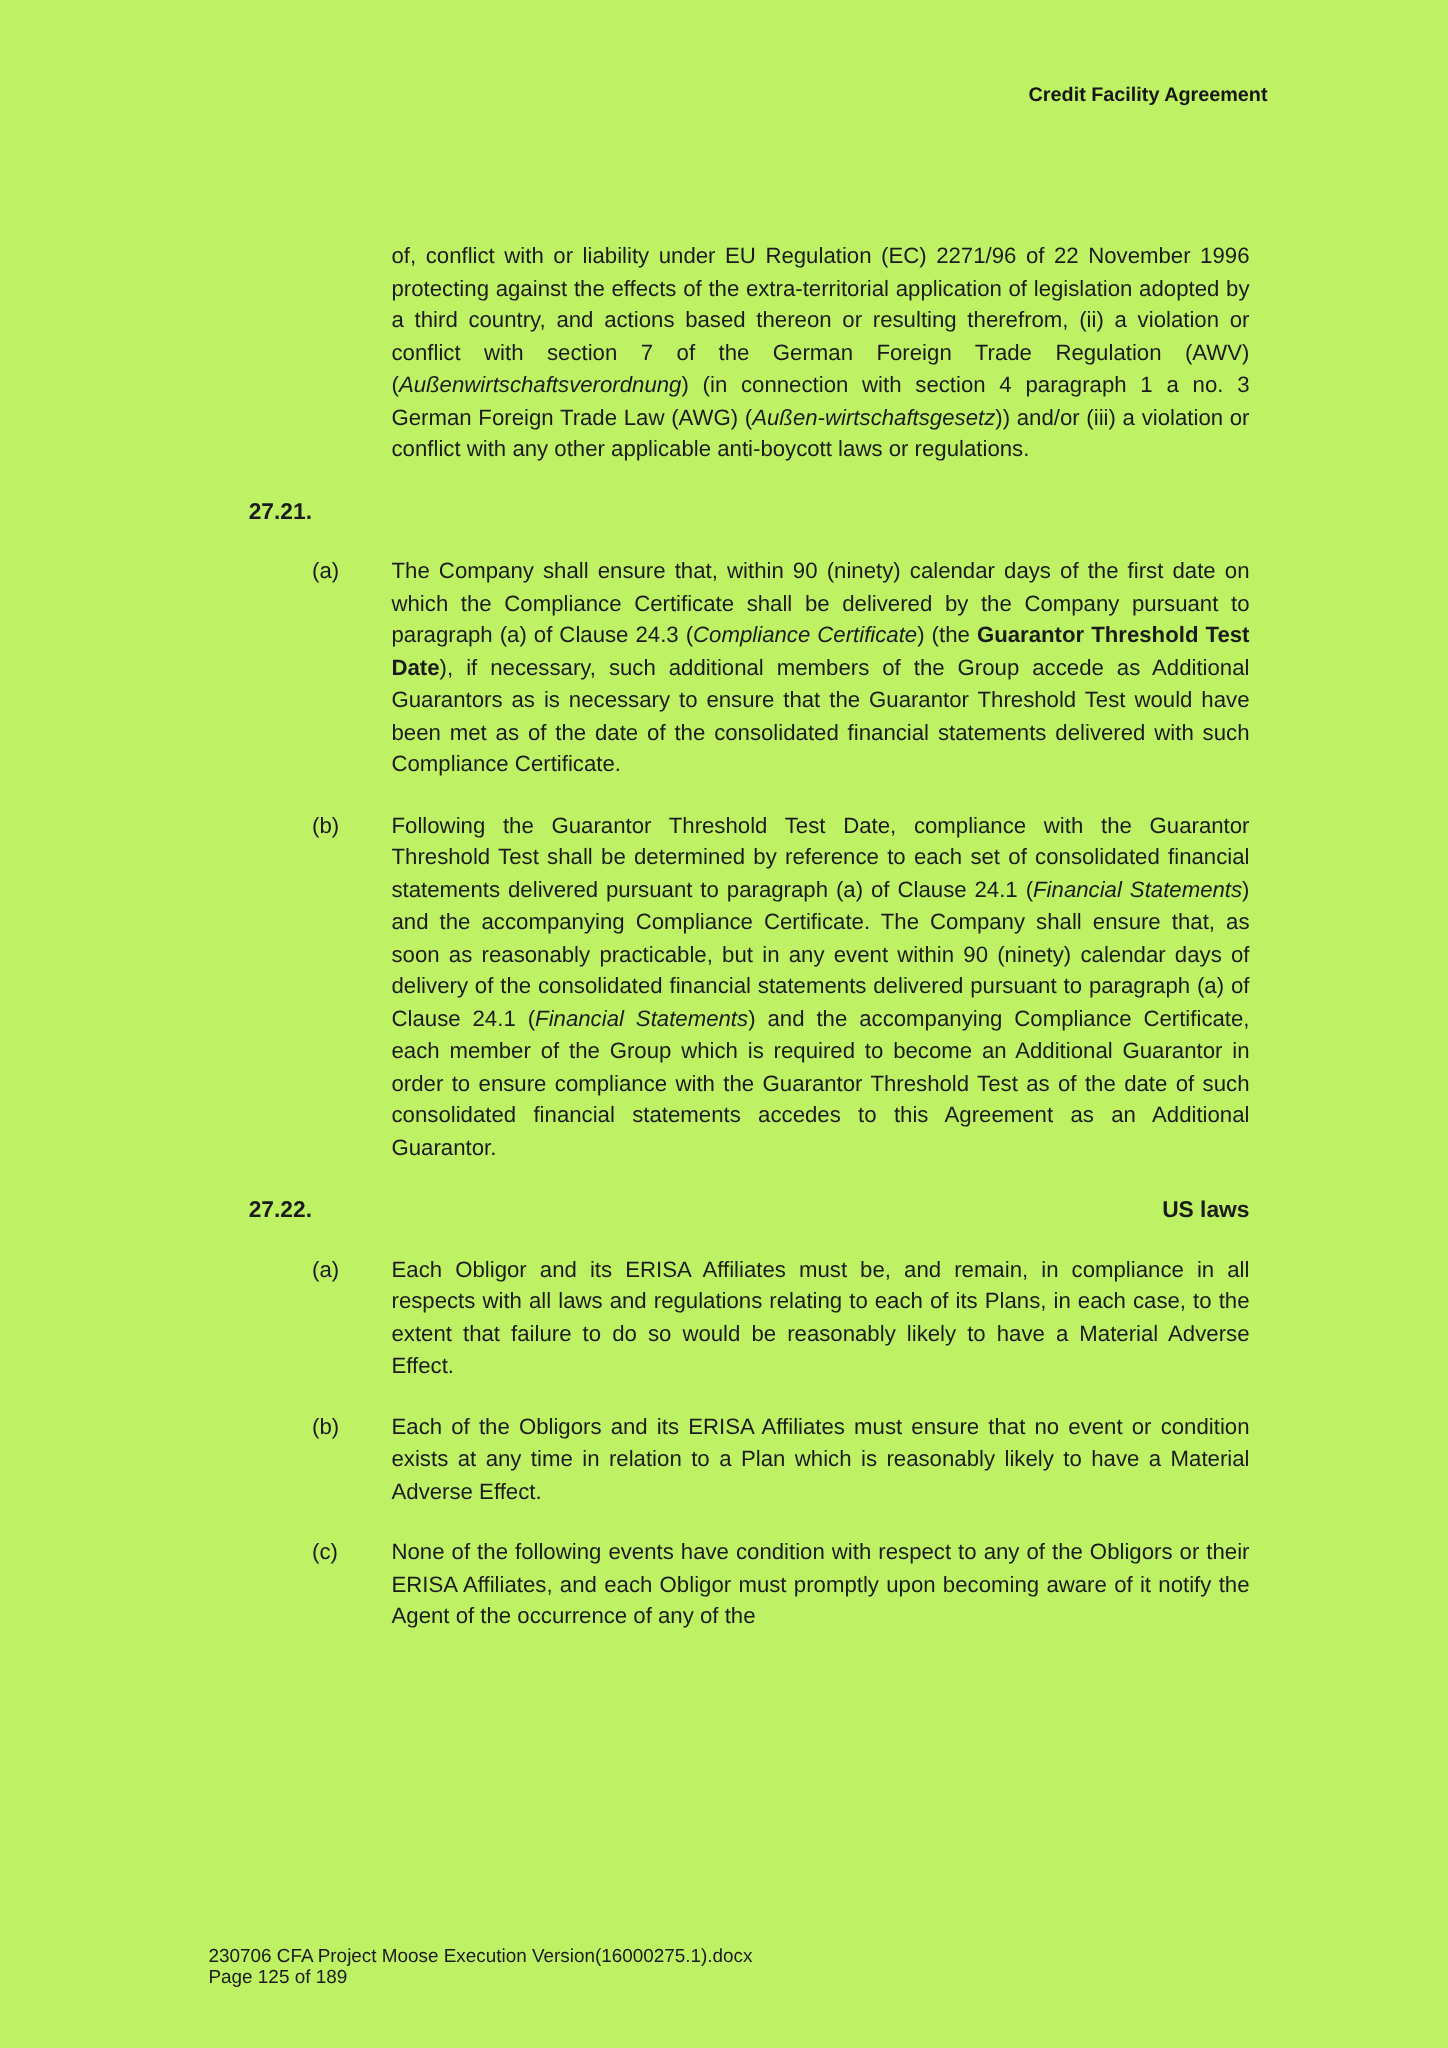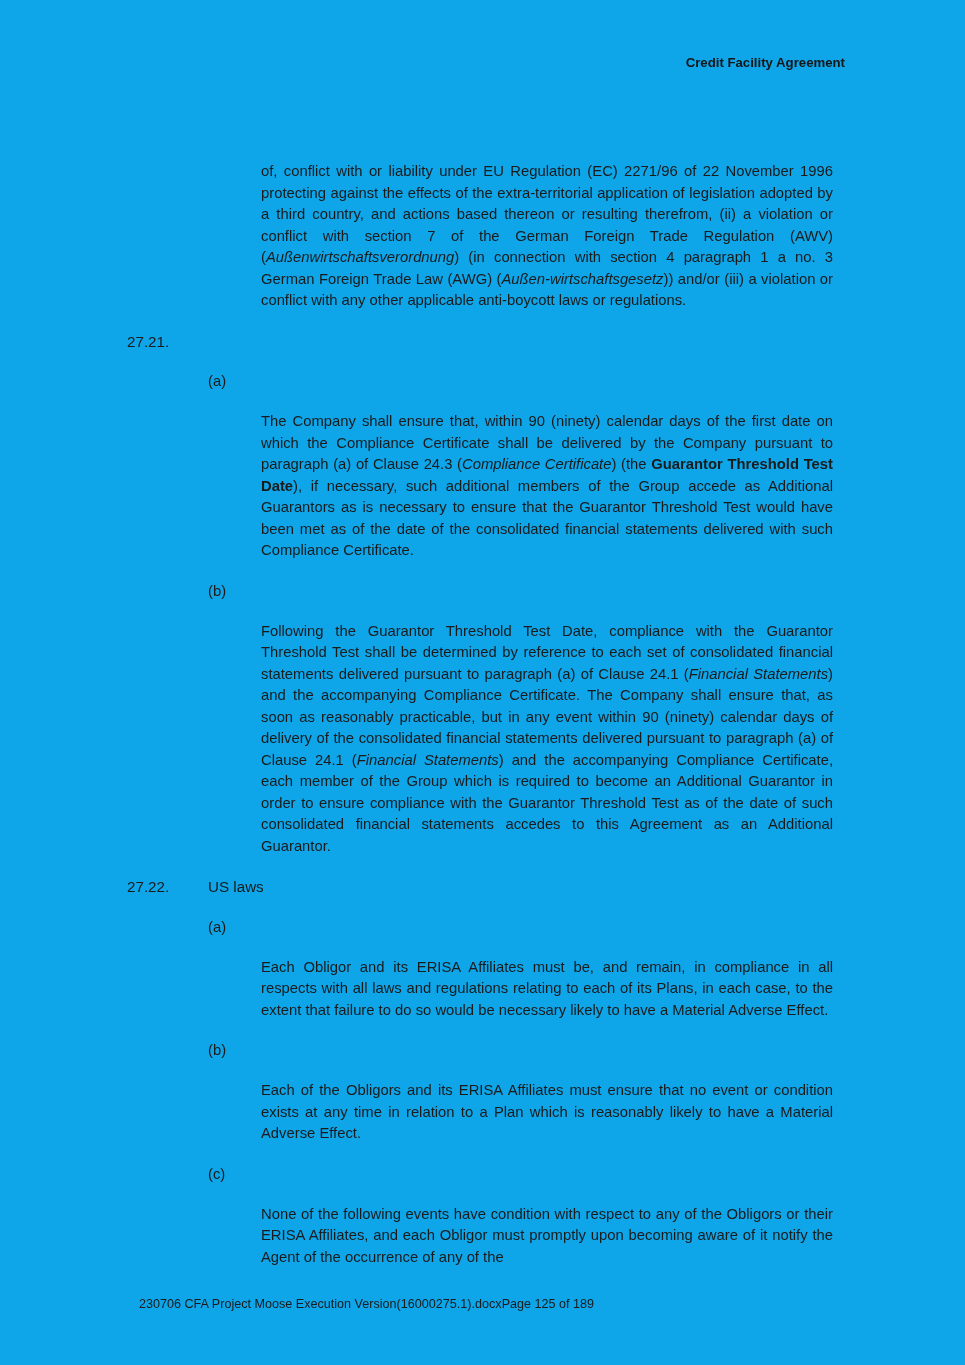--- a/index.html
+++ b/index.html
@@ -4,21 +4,21 @@
 <style>
   html, body {
     margin: 0;
     padding: 0;
     background: #ffffff;
   }
   .page {
     position: relative;
     width: 965px;
     height: 1365px;
-    background: #0ea5e9;
+    background: #bef264;
     font-family: "Liberation Sans", sans-serif;
     color: #1b1b1b;
     overflow: hidden;
   }
   .doc-header {
     position: absolute;
     top: 55px;
     left: 139px;
     width: 706px;
     text-align: right;
@@ -35,54 +35,54 @@
     line-height: 21.5px;
     text-align: justify;
   }
   .intro-para {
     margin: 0 0 19px 134px;
     width: 572px;
   }
   .section-heading {
     display: flex;
     margin: 14px 0 19px 0;
-    font-weight: normal;
+    font-weight: bold;
     font-size: 15.2px;
-    text-align: left;
+    text-align: right;
   }
   .section-number {
     flex: 0 0 81px;
   }
   .section-title {
     flex: 1;
   }
   .list-item {
     display: flex;
     margin: 0 0 19px 81px;
   }
   .item-marker {
     flex: 0 0 53px;
     text-align: left;
   }
   .item-text {
     flex: 1;
     width: 572px;
-    margin-top: 40px;
   }
   .item-text i, .intro-para i { font-style: italic; }
   .item-text b, .intro-para b { font-weight: bold; }
   .doc-footer {
     position: absolute;
     top: 1297px;
     left: 139px;
     width: 706px;
     display: flex;
-    justify-content: flex-start;
+    justify-content: center;
     font-size: 12.6px;
     color: #1b1b1b;
+    flex-direction: column;
   }
 </style>
 </head>
 <body>
 
 <div class="page">
 
   <div class="doc-header">Credit Facility Agreement</div>
 
   <div class="doc-body">
@@ -98,21 +98,21 @@
         <div class="list-item">
           <span class="item-marker">(b)</span>
           <span class="item-text">Following the Guarantor Threshold Test Date, compliance with the Guarantor Threshold Test shall be determined by reference to each set of consolidated financial statements delivered pursuant to paragraph (a) of Clause 24.1 (<i>Financial Statements</i>) and the accompanying Compliance Certificate. The Company shall ensure that, as soon as reasonably practicable, but in any event within 90 (ninety) calendar days of delivery of the consolidated financial statements delivered pursuant to paragraph (a) of Clause 24.1 (<i>Financial Statements</i>) and the accompanying Compliance Certificate, each member of the Group which is required to become an Additional Guarantor in order to ensure compliance with the Guarantor Threshold Test as of the date of such consolidated financial statements accedes to this Agreement as an Additional Guarantor.</span>
         </div>
         <div class="section-heading">
           <span class="section-number">27.22.</span>
           <span class="section-title">US laws</span>
         </div>
         <div class="list-item">
           <span class="item-marker">(a)</span>
-          <span class="item-text">Each Obligor and its ERISA Affiliates must be, and remain, in compliance in all respects with all laws and regulations relating to each of its Plans, in each case, to the extent that failure to do so would be necessary likely to have a Material Adverse Effect.</span>
+          <span class="item-text">Each Obligor and its ERISA Affiliates must be, and remain, in compliance in all respects with all laws and regulations relating to each of its Plans, in each case, to the extent that failure to do so would be reasonably likely to have a Material Adverse Effect.</span>
         </div>
         <div class="list-item">
           <span class="item-marker">(b)</span>
           <span class="item-text">Each of the Obligors and its ERISA Affiliates must ensure that no event or condition exists at any time in relation to a Plan which is reasonably likely to have a Material Adverse Effect.</span>
         </div>
         <div class="list-item">
           <span class="item-marker">(c)</span>
           <span class="item-text">None of the following events have condition with respect to any of the Obligors or their ERISA Affiliates, and each Obligor must promptly upon becoming aware of it notify the Agent of the occurrence of any of the</span>
         </div>
       </div>

